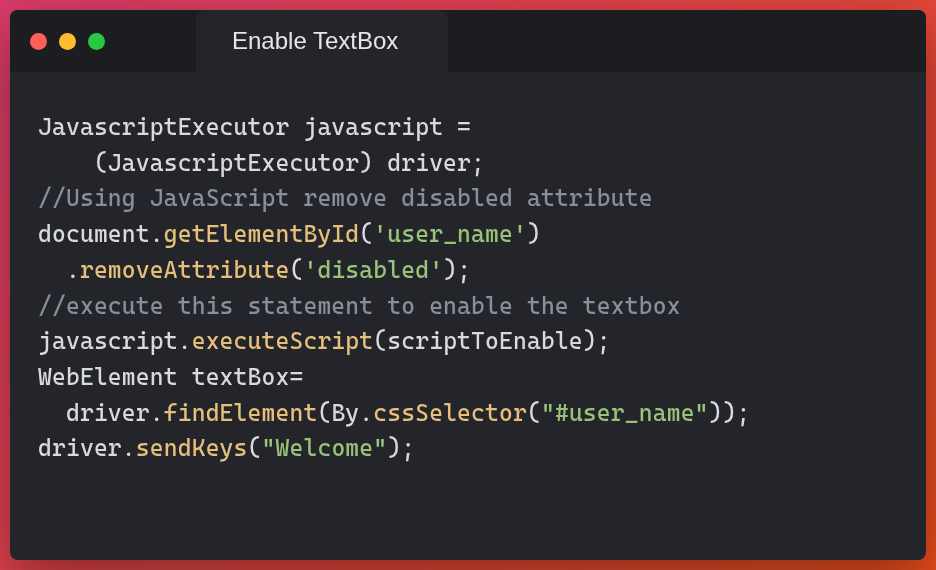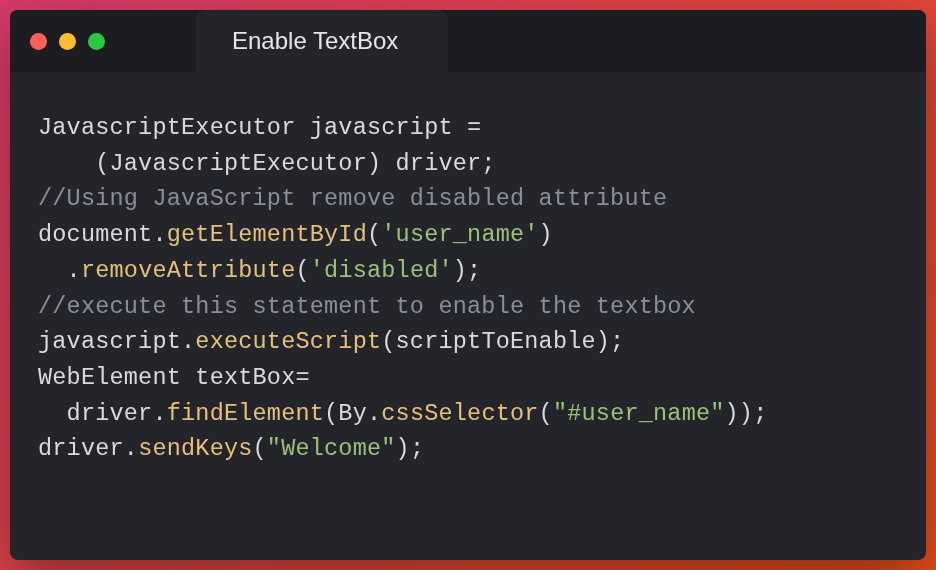--- a/index.html
+++ b/index.html
@@ -64,21 +64,20 @@
   }
   .code-area {
     flex: 1;
     padding: 38px 28px 28px 28px;
     font-size: 23.5px;
     line-height: 1.52;
     color: #d8dae0;
     white-space: pre;
     overflow: hidden;
     letter-spacing: 0.2px;
-    font-family: Liberation Mono, monospace;
   }
   .tok-def { color: #d8dae0; }
   .tok-com { color: #8a8e98; }
   .tok-mth { color: #e6c07b; }
   .tok-str { color: #98c379; }
 </style>
 </head>
 <body>
 
 <div class="window">

